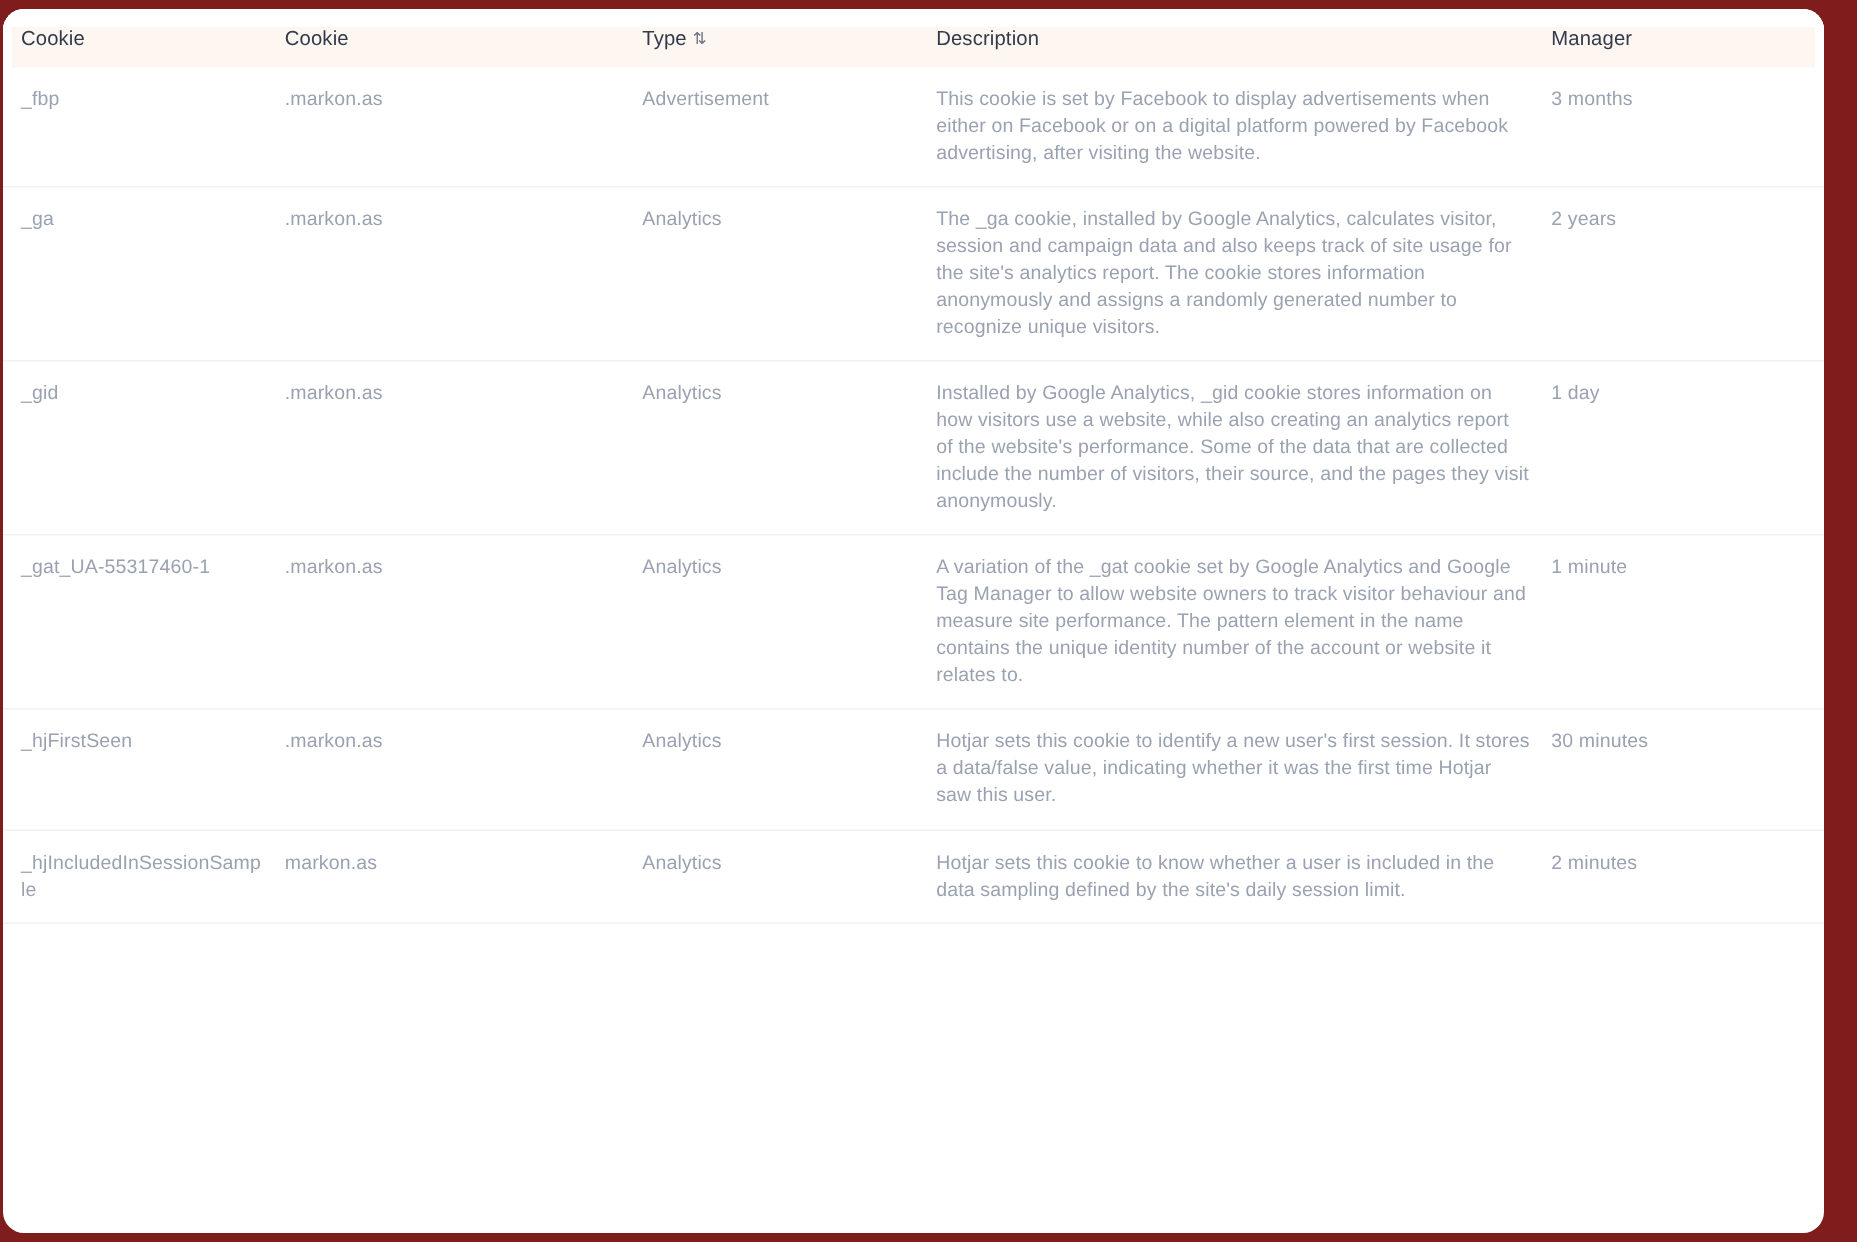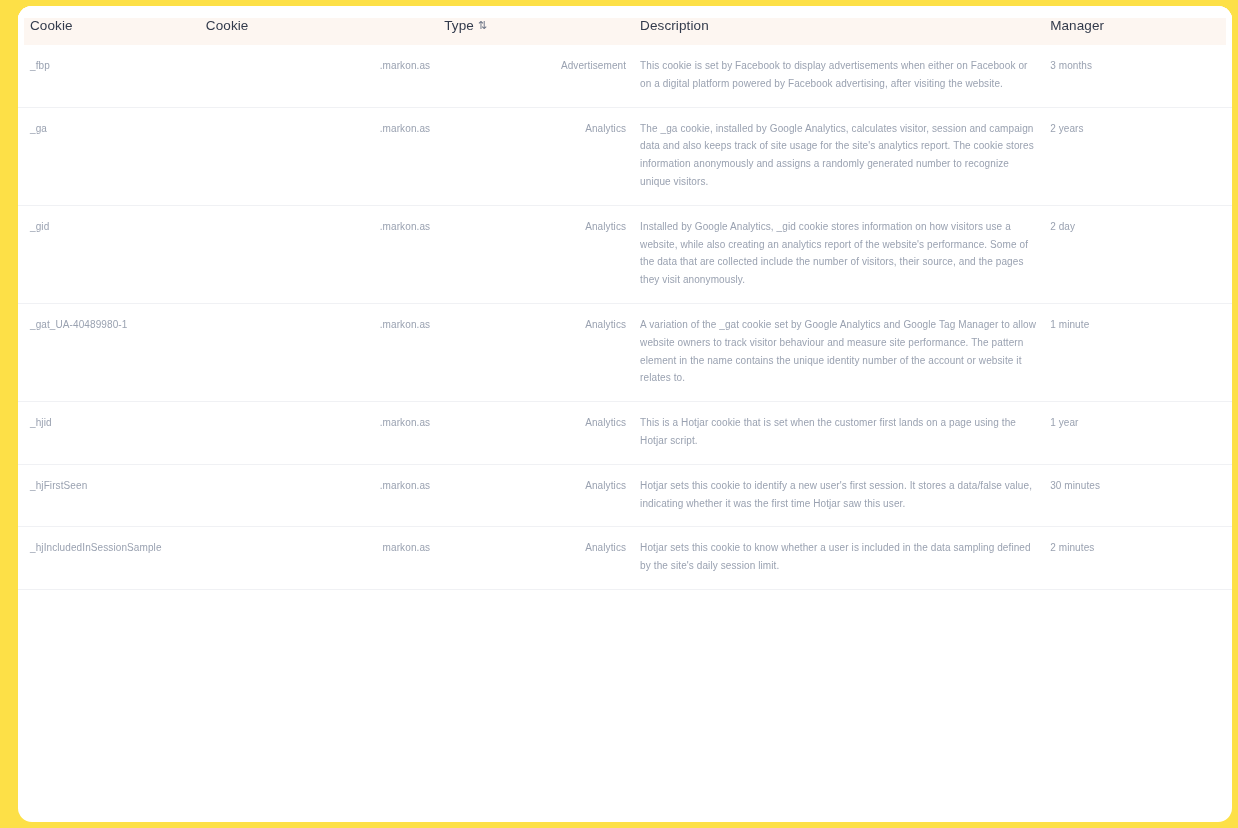--- a/index.html
+++ b/index.html
@@ -15,22 +15,22 @@
     background: #e7eaf0;
     font-family: "Liberation Sans", "DejaVu Sans", sans-serif;
     -webkit-font-smoothing: antialiased;
   }
 
   
   .page-canvas {
     position: relative;
     width: 1238px;
     height: 828px;
-    background: #fde047;
-    padding: 6px 18px 0 18px;
+    background: #7f1d1d;
+    padding: 6px 18px 0 2px;
   }
 
   .cookie-card {
     position: relative;
     width: 1214px;
     height: 816px;
     background: #ffffff;
     border-radius: 14px;
     overflow: hidden;
   }
@@ -59,36 +59,36 @@
   
   .cookie-table thead tr { }
 
   .col-cookie      { width: 186px; }
   .col-domain      { width: 236px; }
   .col-type        { width: 194px; }
   .col-description { width: 406px; }
   .col-duration    { width: 180px; }
 
   .cookie-table tbody td {
-    font-size: 10px;
+    font-size: 13px;
     line-height: 17.8px;
     color: #9aa2b1;
     padding: 12px 14px 14px 0;
     vertical-align: top;
     border-bottom: 1px solid #f0f1f4;
     letter-spacing: 0.1px;
   }
 
   .cookie-table tbody td:first-child { padding-left: 12px; }
 
   .cookie-table tbody tr:last-child td { border-bottom: 1px solid #f0f1f4; }
 
   .cell-cookie { color: #9aa2b1; word-break: break-word; }
-  .cell-domain { color: #9aa2b1; text-align: right; }
-  .cell-type   { color: #9aa2b1; text-align: right; }
+  .cell-domain { color: #9aa2b1; }
+  .cell-type   { color: #9aa2b1; }
   .cell-desc   { color: #9aa2b1; padding-right: 24px; }
   .cell-dur    { color: #9aa2b1; }
 
   
   .sort-icon {
     display: inline-block;
     margin-left: 4px;
     font-size: 11px;
     line-height: 1;
     color: #6b7384;
@@ -170,35 +170,28 @@
               <td class="cell-domain">.markon.as</td>
               <td class="cell-type">Analytics</td>
               <td class="cell-desc">The _ga cookie, installed by Google Analytics, calculates visitor, session and campaign data and also keeps track of site usage for the site's analytics report. The cookie stores information anonymously and assigns a randomly generated number to recognize unique visitors.</td>
               <td class="cell-dur">2 years</td>
             </tr>
             <tr>
               <td class="cell-cookie">_gid</td>
               <td class="cell-domain">.markon.as</td>
               <td class="cell-type">Analytics</td>
               <td class="cell-desc">Installed by Google Analytics, _gid cookie stores information on how visitors use a website, while also creating an analytics report of the website's performance. Some of the data that are collected include the number of visitors, their source, and the pages they visit anonymously.</td>
-              <td class="cell-dur">2 day</td>
-            </tr>
-            <tr>
-              <td class="cell-cookie">_gat_UA-40489980-1</td>
+              <td class="cell-dur">1 day</td>
+            </tr>
+            <tr>
+              <td class="cell-cookie">_gat_UA-55317460-1</td>
               <td class="cell-domain">.markon.as</td>
               <td class="cell-type">Analytics</td>
               <td class="cell-desc">A variation of the _gat cookie set by Google Analytics and Google Tag Manager to allow website owners to track visitor behaviour and measure site performance. The pattern element in the name contains the unique identity number of the account or website it relates to.</td>
               <td class="cell-dur">1 minute</td>
-            </tr>
-            <tr>
-              <td class="cell-cookie">_hjid</td>
-              <td class="cell-domain">.markon.as</td>
-              <td class="cell-type">Analytics</td>
-              <td class="cell-desc">This is a Hotjar cookie that is set when the customer first lands on a page using the Hotjar script.</td>
-              <td class="cell-dur">1 year</td>
             </tr>
             <tr>
               <td class="cell-cookie">_hjFirstSeen</td>
               <td class="cell-domain">.markon.as</td>
               <td class="cell-type">Analytics</td>
               <td class="cell-desc">Hotjar sets this cookie to identify a new user's first session. It stores a data/false value, indicating whether it was the first time Hotjar saw this user.</td>
               <td class="cell-dur">30 minutes</td>
             </tr>
             <tr>
               <td class="cell-cookie">_hjIncludedInSessionSample</td>

